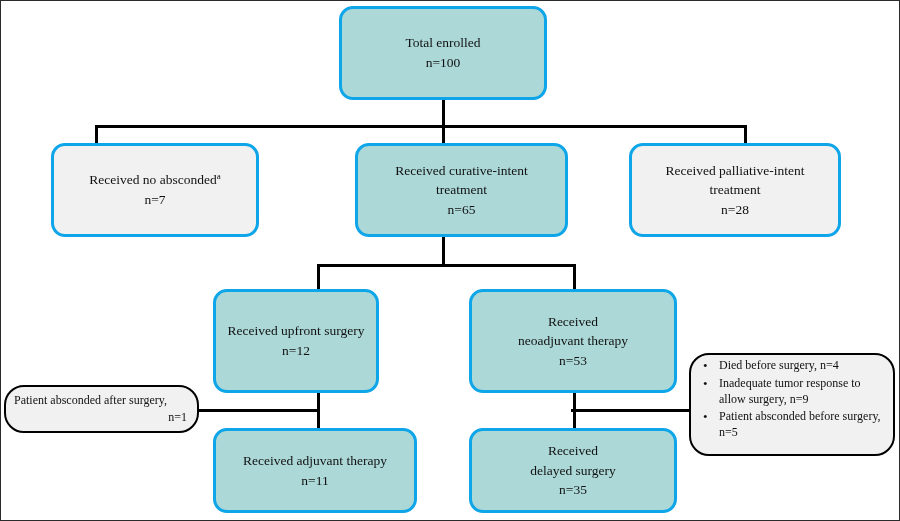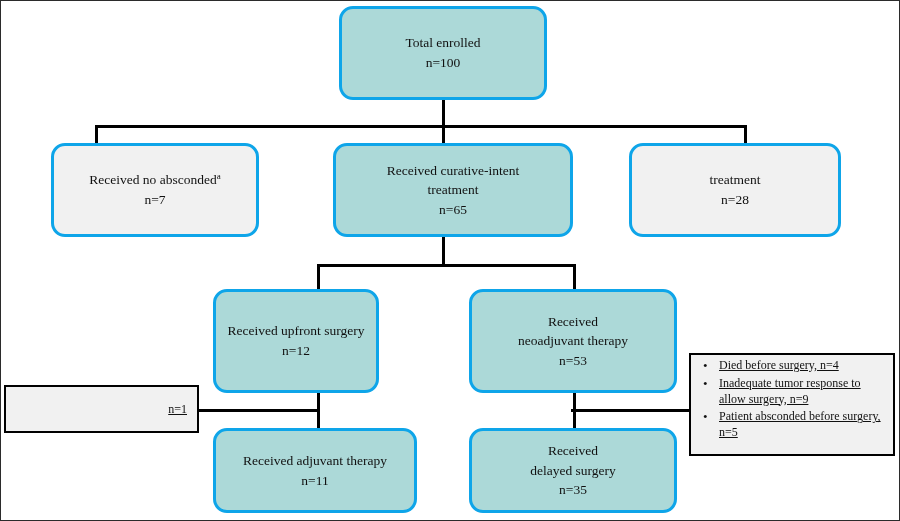--- a/index.html
+++ b/index.html
@@ -39,27 +39,26 @@
     font-size: 9px;
     vertical-align: super;
     line-height: 0;
   }
 
   
   .anno {
     position: absolute;
     box-sizing: border-box;
     border: 2.5px solid #000000;
-    border-radius: 0;
+    border-radius: 20px;
     background: #F1F1F1;
     color: #111111;
     font-size: 12px;
     line-height: 1.4;
     z-index: 4;
-    text-decoration: underline;
   }
   .anno.right-align {
     display: flex;
     flex-direction: column;
     justify-content: center;
     padding: 4px 10px 4px 8px;
   }
   .anno.right-align .l1 { text-align: left; white-space: nowrap; }
   .anno.right-align .l2 { text-align: right; }
 
@@ -129,27 +128,28 @@
   <div class="node teal" style="left:338px; top:5px; width:208px; height:94px;">
     <span class="line">Total enrolled</span>
     <span class="line">n=100</span>
   </div>
 
   <div class="node gray" style="left:50px; top:142px; width:208px; height:94px;">
     <span class="line"><span>Received no absconded</span><sup>a</sup></span>
     <span class="line">n=7</span>
   </div>
 
-  <div class="node teal" style="left:332px; top:142px; width:240px; height:94px;">
+  <div class="node teal" style="left:354px; top:142px; width:213px; height:94px;">
     <span class="line">Received curative-intent</span>
     <span class="line">treatment</span>
     <span class="line">n=65</span>
   </div>
 
   <div class="node gray" style="left:628px; top:142px; width:212px; height:94px;">
+    <span class="line">Received palliative-intent</span>
     <span class="line">treatment</span>
     <span class="line">n=28</span>
   </div>
 
   <div class="node teal" style="left:212px; top:288px; width:166px; height:104px;">
     <span class="line">Received upfront surgery</span>
     <span class="line">n=12</span>
   </div>
 
   <div class="node teal" style="left:468px; top:288px; width:208px; height:104px;">
@@ -163,20 +163,21 @@
     <span class="line">n=11</span>
   </div>
 
   <div class="node teal" style="left:468px; top:427px; width:208px; height:85px;">
     <span class="line">Received</span>
     <span class="line">delayed surgery</span>
     <span class="line">n=35</span>
   </div>
 
   <div class="anno right-align" style="left:3px; top:384px; width:195px; height:48px;">
+    <span class="l1">Patient absconded after surgery,</span>
     <span class="l2">n=1</span>
   </div>
 
   <div class="anno bullets" style="left:688px; top:352px; width:206px; height:103px;">
     <ul>
       <li>Died before surgery, n=4</li>
       <li>Inadequate tumor response to allow surgery, n=9</li>
       <li>Patient absconded before surgery, n=5</li>
     </ul>
   </div>

